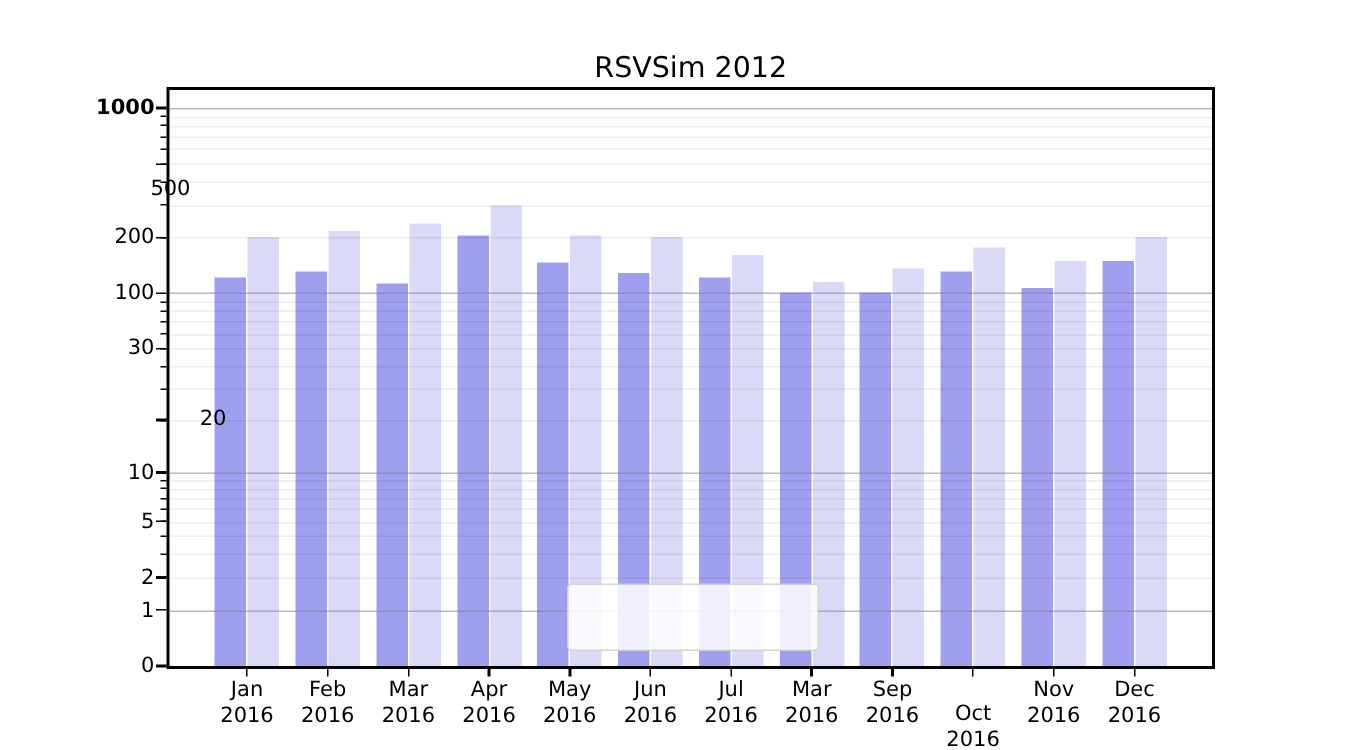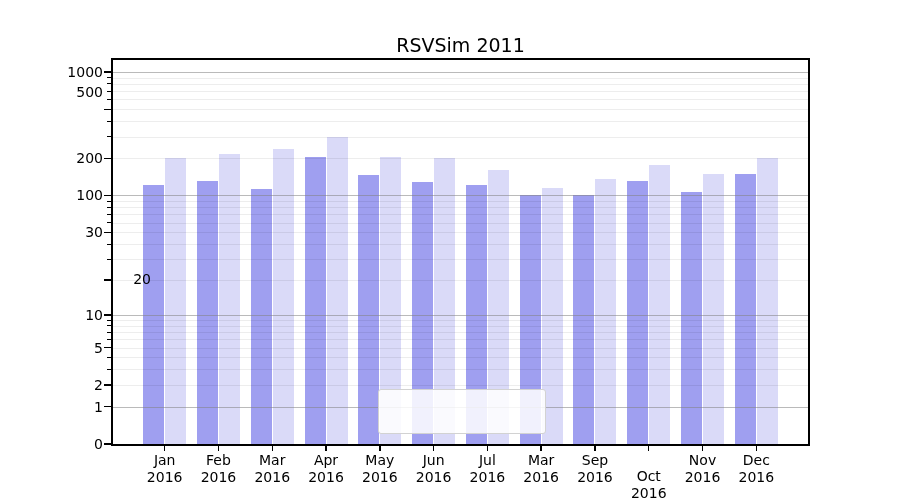--- a/index.html
+++ b/index.html
@@ -39,21 +39,21 @@
     padding:4px 8px 4px 9px;
   }
   .legend-row { display:flex; align-items:center; gap:10px; height:17px; }
   .legend-swatch { width:25px; height:12px; flex:0 0 25px; }
   .legend-label { font-size:14px; line-height:15px; white-space:nowrap; }
 </style>
 </head>
 <body>
 
 <div id="stage">
-  <div id="chart-title">RSVSim 2011</div>
+  <div id="chart-title">RSVSim 2012</div>
 
   <div id="bars-layer" class="abs">
       <div class="bar" style="left: 143.2px; top: 185.291px; width: 21px; height: 258.709px; background: rgb(159, 159, 240);"></div>
       <div class="bar" style="left: 196.982px; top: 181.458px; width: 21px; height: 262.542px; background: rgb(159, 159, 240);"></div>
       <div class="bar" style="left: 250.764px; top: 188.944px; width: 21px; height: 255.056px; background: rgb(159, 159, 240);"></div>
       <div class="bar" style="left: 304.545px; top: 156.82px; width: 21px; height: 287.18px; background: rgb(159, 159, 240);"></div>
       <div class="bar" style="left: 358.327px; top: 174.888px; width: 21px; height: 269.112px; background: rgb(159, 159, 240);"></div>
       <div class="bar" style="left: 412.109px; top: 182.287px; width: 21px; height: 261.713px; background: rgb(159, 159, 240);"></div>
       <div class="bar" style="left: 465.891px; top: 185.291px; width: 21px; height: 258.709px; background: rgb(159, 159, 240);"></div>
       <div class="bar" style="left: 519.673px; top: 195.464px; width: 21px; height: 248.536px; background: rgb(159, 159, 240);"></div>
@@ -116,23 +116,23 @@
       <div class="y-tick-label" style="top: 307.867px;">10</div>
       <div class="tick-mark" style="left: 104px; top: 314.167px; width: 7px; height: 1.4px;"></div>
       <div class="y-tick-label" style="top: 272px; padding-left: 48px;">20</div>
       <div class="tick-mark" style="left: 104px; top: 279.345px; width: 7px; height: 1.4px;"></div>
       <div class="y-tick-label" style="top: 225.261px;">30</div>
       <div class="tick-mark" style="left: 104px; top: 231.561px; width: 7px; height: 1.4px;"></div>
       <div class="y-tick-label" style="top: 188.464px;">100</div>
       <div class="tick-mark" style="left: 104px; top: 194.764px; width: 7px; height: 1.4px;"></div>
       <div class="y-tick-label" style="top: 151.404px;">200</div>
       <div class="tick-mark" style="left: 104px; top: 157.704px; width: 7px; height: 1.4px;"></div>
-      <div class="y-tick-label" style="top: 85px;">500</div>
+      <div class="y-tick-label" style="top: 119px; padding-left: 24px;">500</div>
       <div class="tick-mark" style="left: 104px; top: 108.52px; width: 7px; height: 1.4px;"></div>
-      <div class="y-tick-label" style="top: 64.9462px;">1000</div>
+      <div class="y-tick-label" style="top: 64.9462px; font-weight: bold;">1000</div>
       <div class="tick-mark" style="left: 104px; top: 71.2462px; width: 7px; height: 1.4px;"></div>
       <div class="tick-mark" style="left: 107px; top: 384.337px; width: 4px; height: 1px;"></div>
       <div class="tick-mark" style="left: 107px; top: 368.845px; width: 4px; height: 1px;"></div>
       <div class="tick-mark" style="left: 107px; top: 356.828px; width: 4px; height: 1px;"></div>
       <div class="tick-mark" style="left: 107px; top: 347.009px; width: 4px; height: 1px;"></div>
       <div class="tick-mark" style="left: 107px; top: 338.708px; width: 4px; height: 1px;"></div>
       <div class="tick-mark" style="left: 107px; top: 331.517px; width: 4px; height: 1px;"></div>
       <div class="tick-mark" style="left: 107px; top: 325.174px; width: 4px; height: 1px;"></div>
       <div class="tick-mark" style="left: 107px; top: 319.5px; width: 4px; height: 1px;"></div>
       <div class="tick-mark" style="left: 107px; top: 279.545px; width: 4px; height: 1px;"></div>

